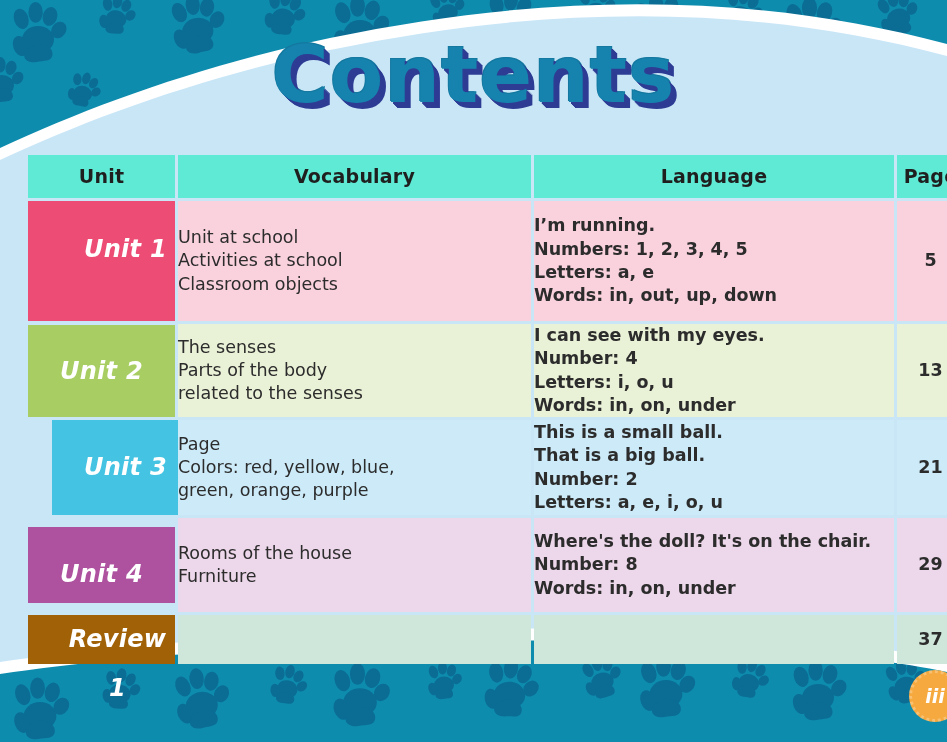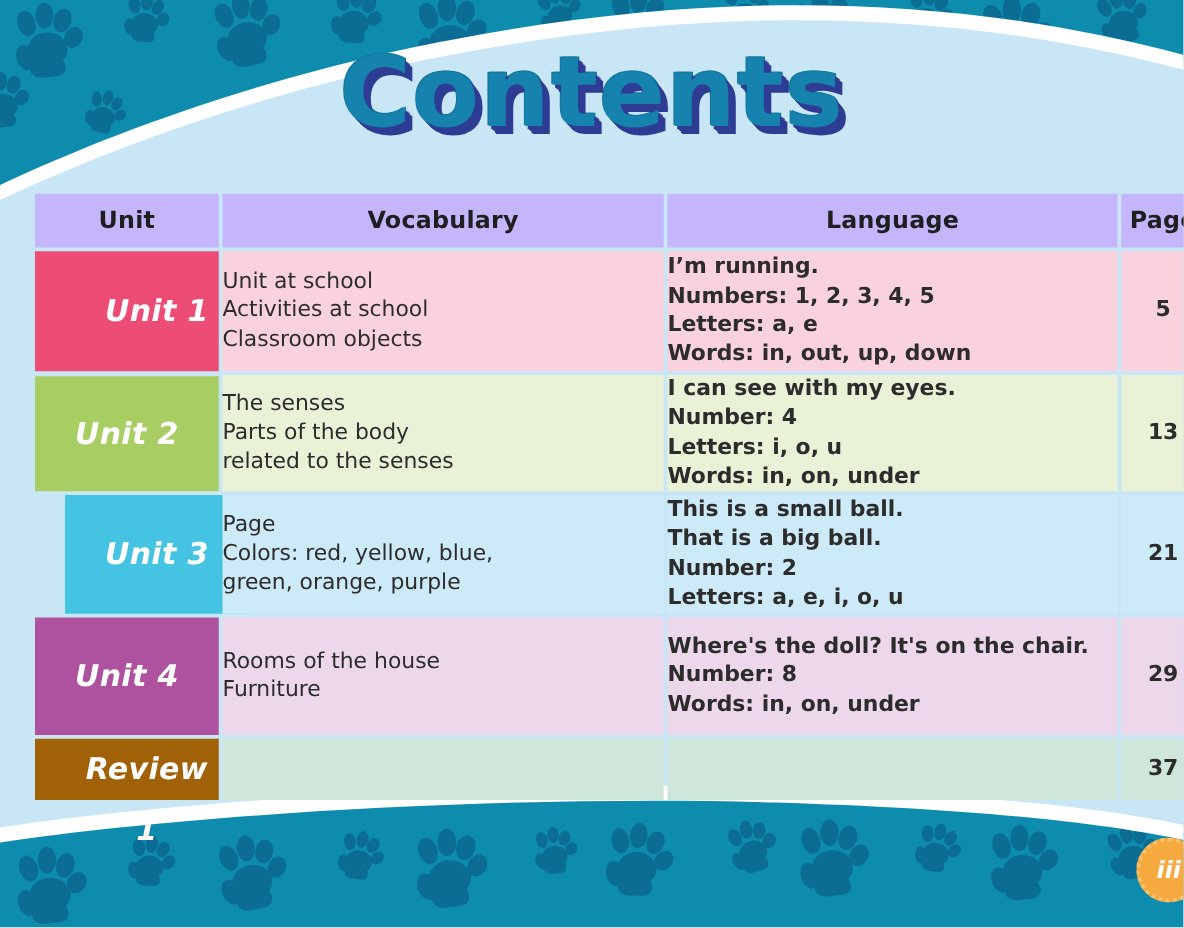--- a/index.html
+++ b/index.html
@@ -70,21 +70,21 @@
     border-spacing: 3px;
     table-layout: fixed;
     z-index: 4;
   }
   #contents-table col.c-unit  { width: 147px; }
   #contents-table col.c-vocab { width: 353px; }
   #contents-table col.c-lang  { width: 360px; }
   #contents-table col.c-page  { width: 67px; }
 
   #contents-table th {
-    background: #c4b5fd;
+    background: #5eead4;
     color: #1F1F1F;
     font-size: 19px;
     font-weight: bold;
     text-align: center;
     padding: 10px 4px 11px 4px;
     vertical-align: middle;
     letter-spacing: 0.2px;
   }
 
   #contents-table td {
@@ -140,24 +140,24 @@
   tr.r-u3 .unit-badge { background: #44C3E3; }
   tr.r-u4 .unit-badge { background: #AE52A0; }
   tr.r-rv .unit-badge { background: #a16207; padding-left: 32px; }
 
   tr.r-u1 td.unit-cell,
   tr.r-u2 td.unit-cell,
   tr.r-u3 td.unit-cell,
   tr.r-u4 td.unit-cell,
   tr.r-rv td.unit-cell { background: transparent; padding: 0; }
 
-  tr.r-u1 .unit-badge { height: 96px; line-height: 96px; padding-left: 48px; }
+  tr.r-u1 .unit-badge { height: 120px; line-height: 96px; padding-left: 48px; }
   tr.r-u2 .unit-badge { height: 92px; line-height: 92px; }
   tr.r-u3 .unit-badge { height: 95px; line-height: 95px; margin-left: 24px; }
-  tr.r-u4 .unit-badge { height: 94px; line-height: 94px; }
+  tr.r-u4 .unit-badge { height: 76px; line-height: 94px; }
   tr.r-rv .unit-badge { height: 49px; line-height: 49px; }
 
   tr.r-u1 td { height: 96px; }
   tr.r-u2 td { height: 92px; }
   tr.r-u3 td { height: 95px; }
   tr.r-u4 td { height: 94px; }
   tr.r-rv td { height: 49px; }
 
   
   #page-number-badge {

